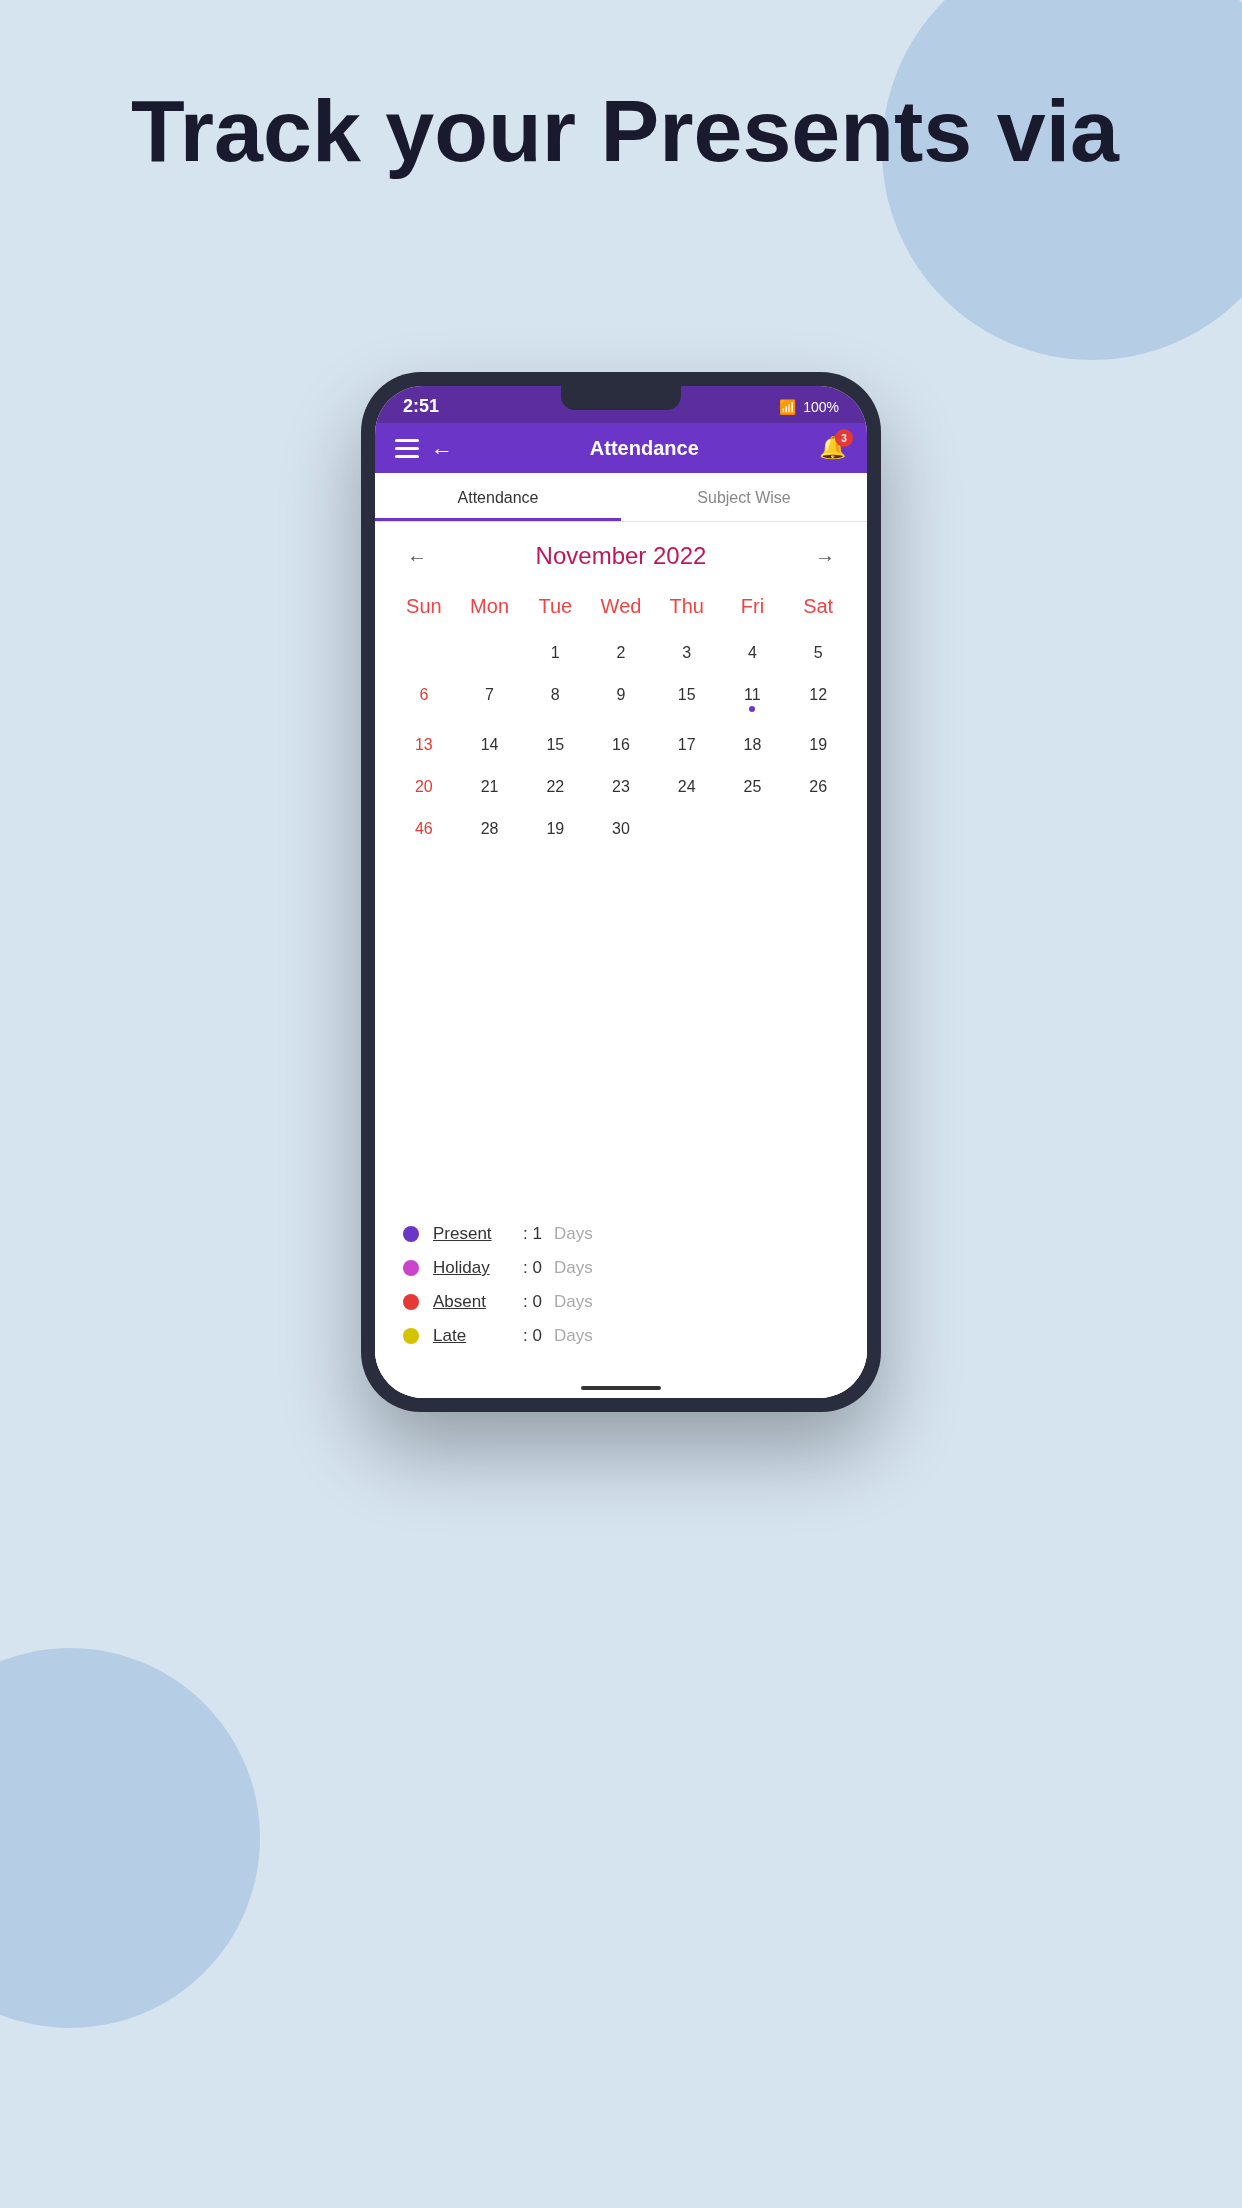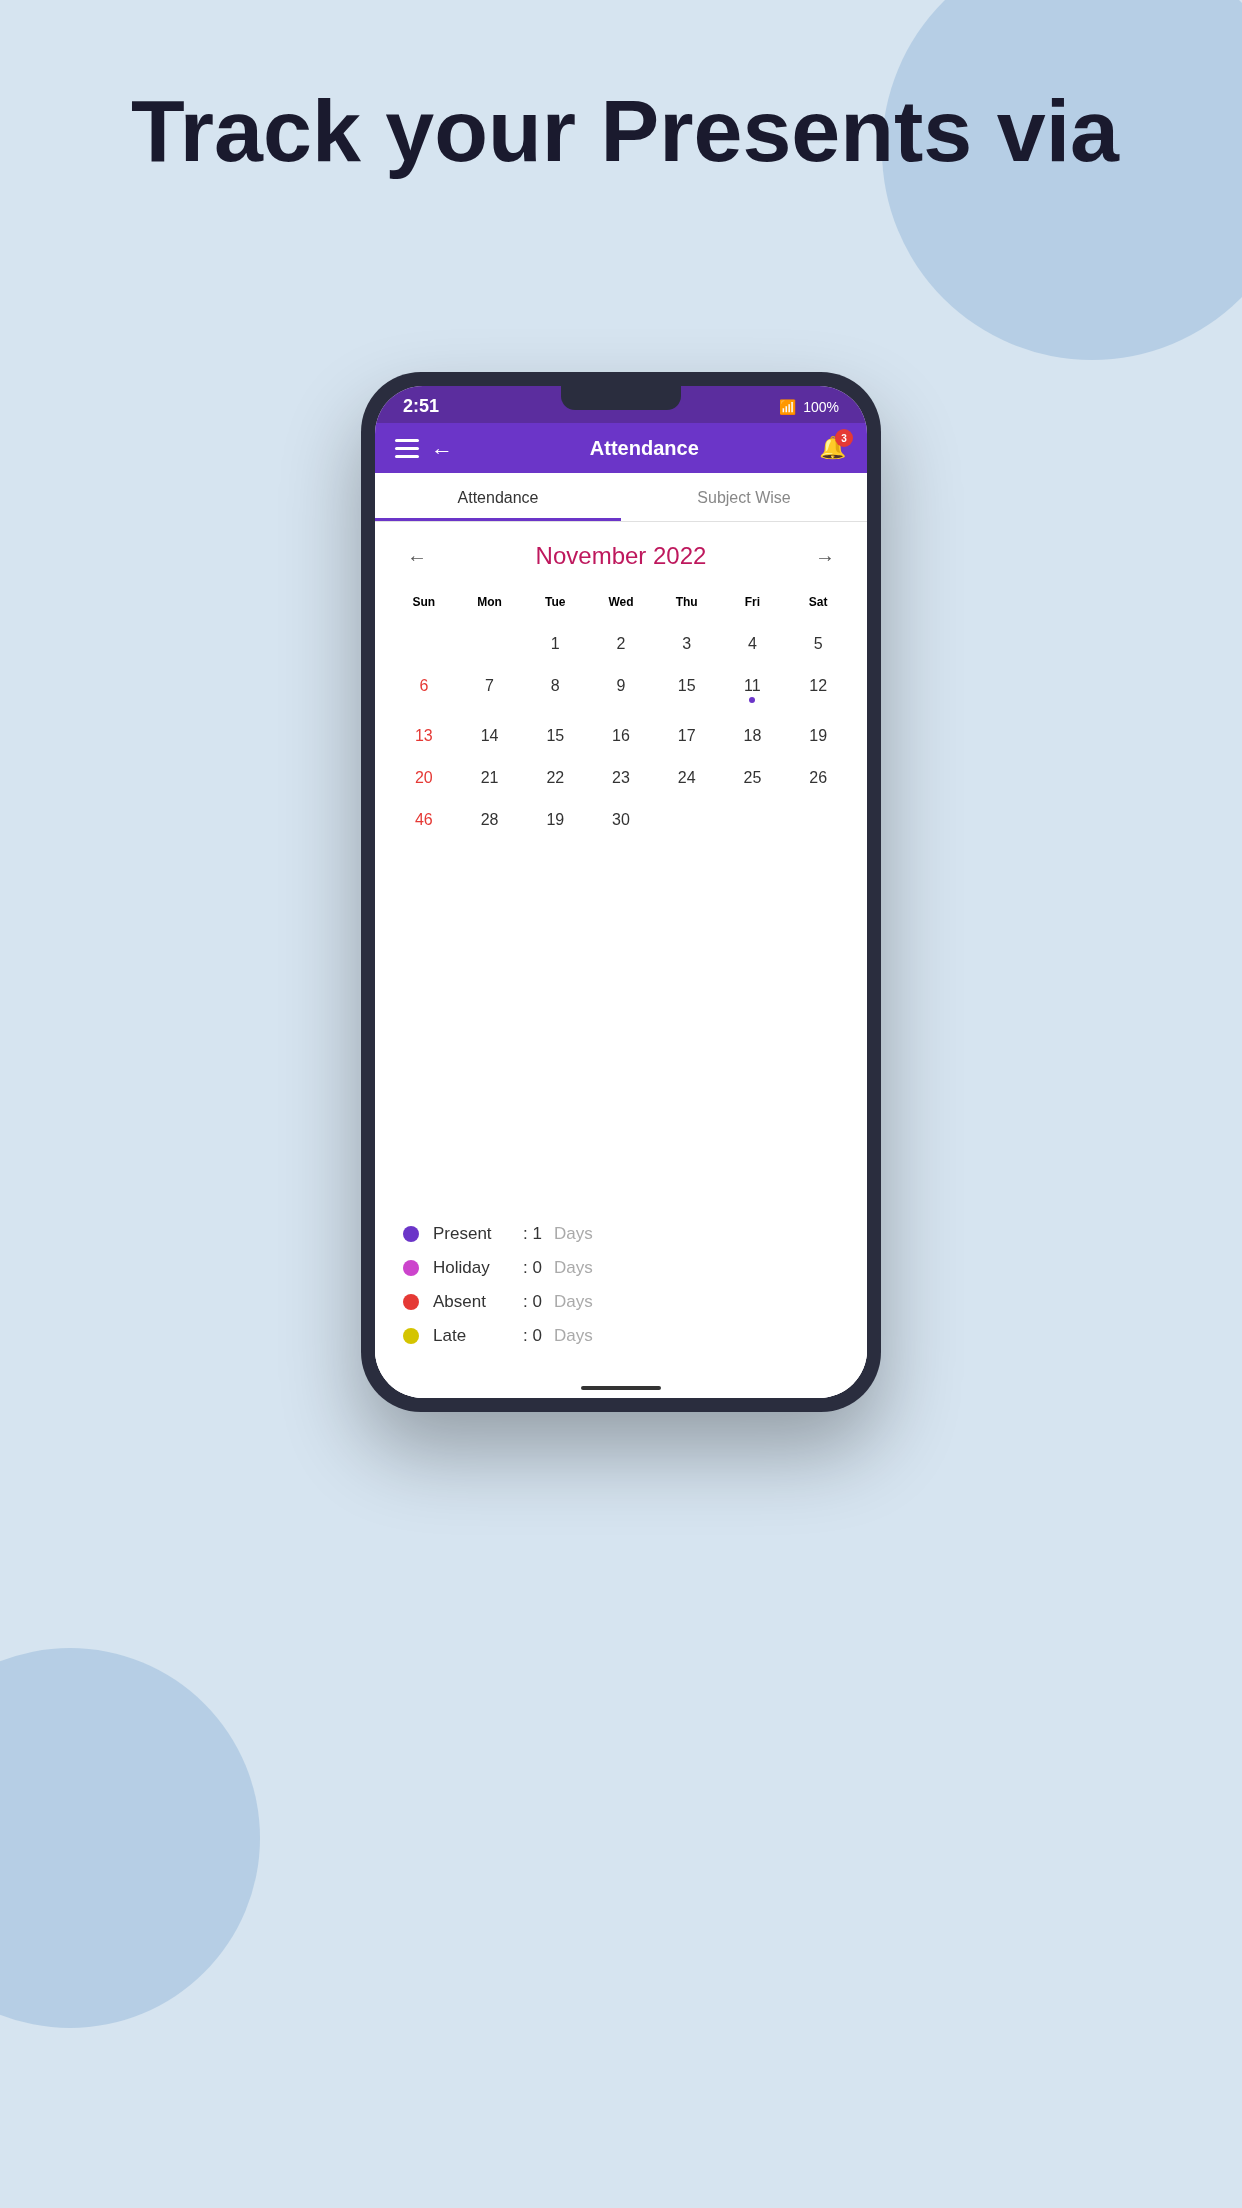--- a/index.html
+++ b/index.html
@@ -236,23 +236,23 @@
     }
 
     .day-headers {
       display: grid;
       grid-template-columns: repeat(7, 1fr);
       text-align: center;
       padding: 8px 0;
     }
 
     .day-header {
-      font-size: 12px;
-      color: #000000;
-      font-weight: 700;
+      font-size: 20px;
+      color: #ef4444;
+      font-weight: 400;
       padding: 6px 0;
     }
 
     .calendar-days {
       display: grid;
       grid-template-columns: repeat(7, 1fr);
       text-align: center;
     }
 
     .cal-day {
@@ -303,20 +303,21 @@
       height: 16px;
       border-radius: 50%;
       margin-right: 14px;
       flex-shrink: 0;
     }
 
     .legend-label {
       font-size: 17px;
       color: #333;
       width: 90px;
+      text-decoration: underline;
     }
 
     .legend-count {
       font-size: 17px;
       color: #333;
       margin-right: 12px;
     }
 
     .legend-unit {
       font-size: 17px;

